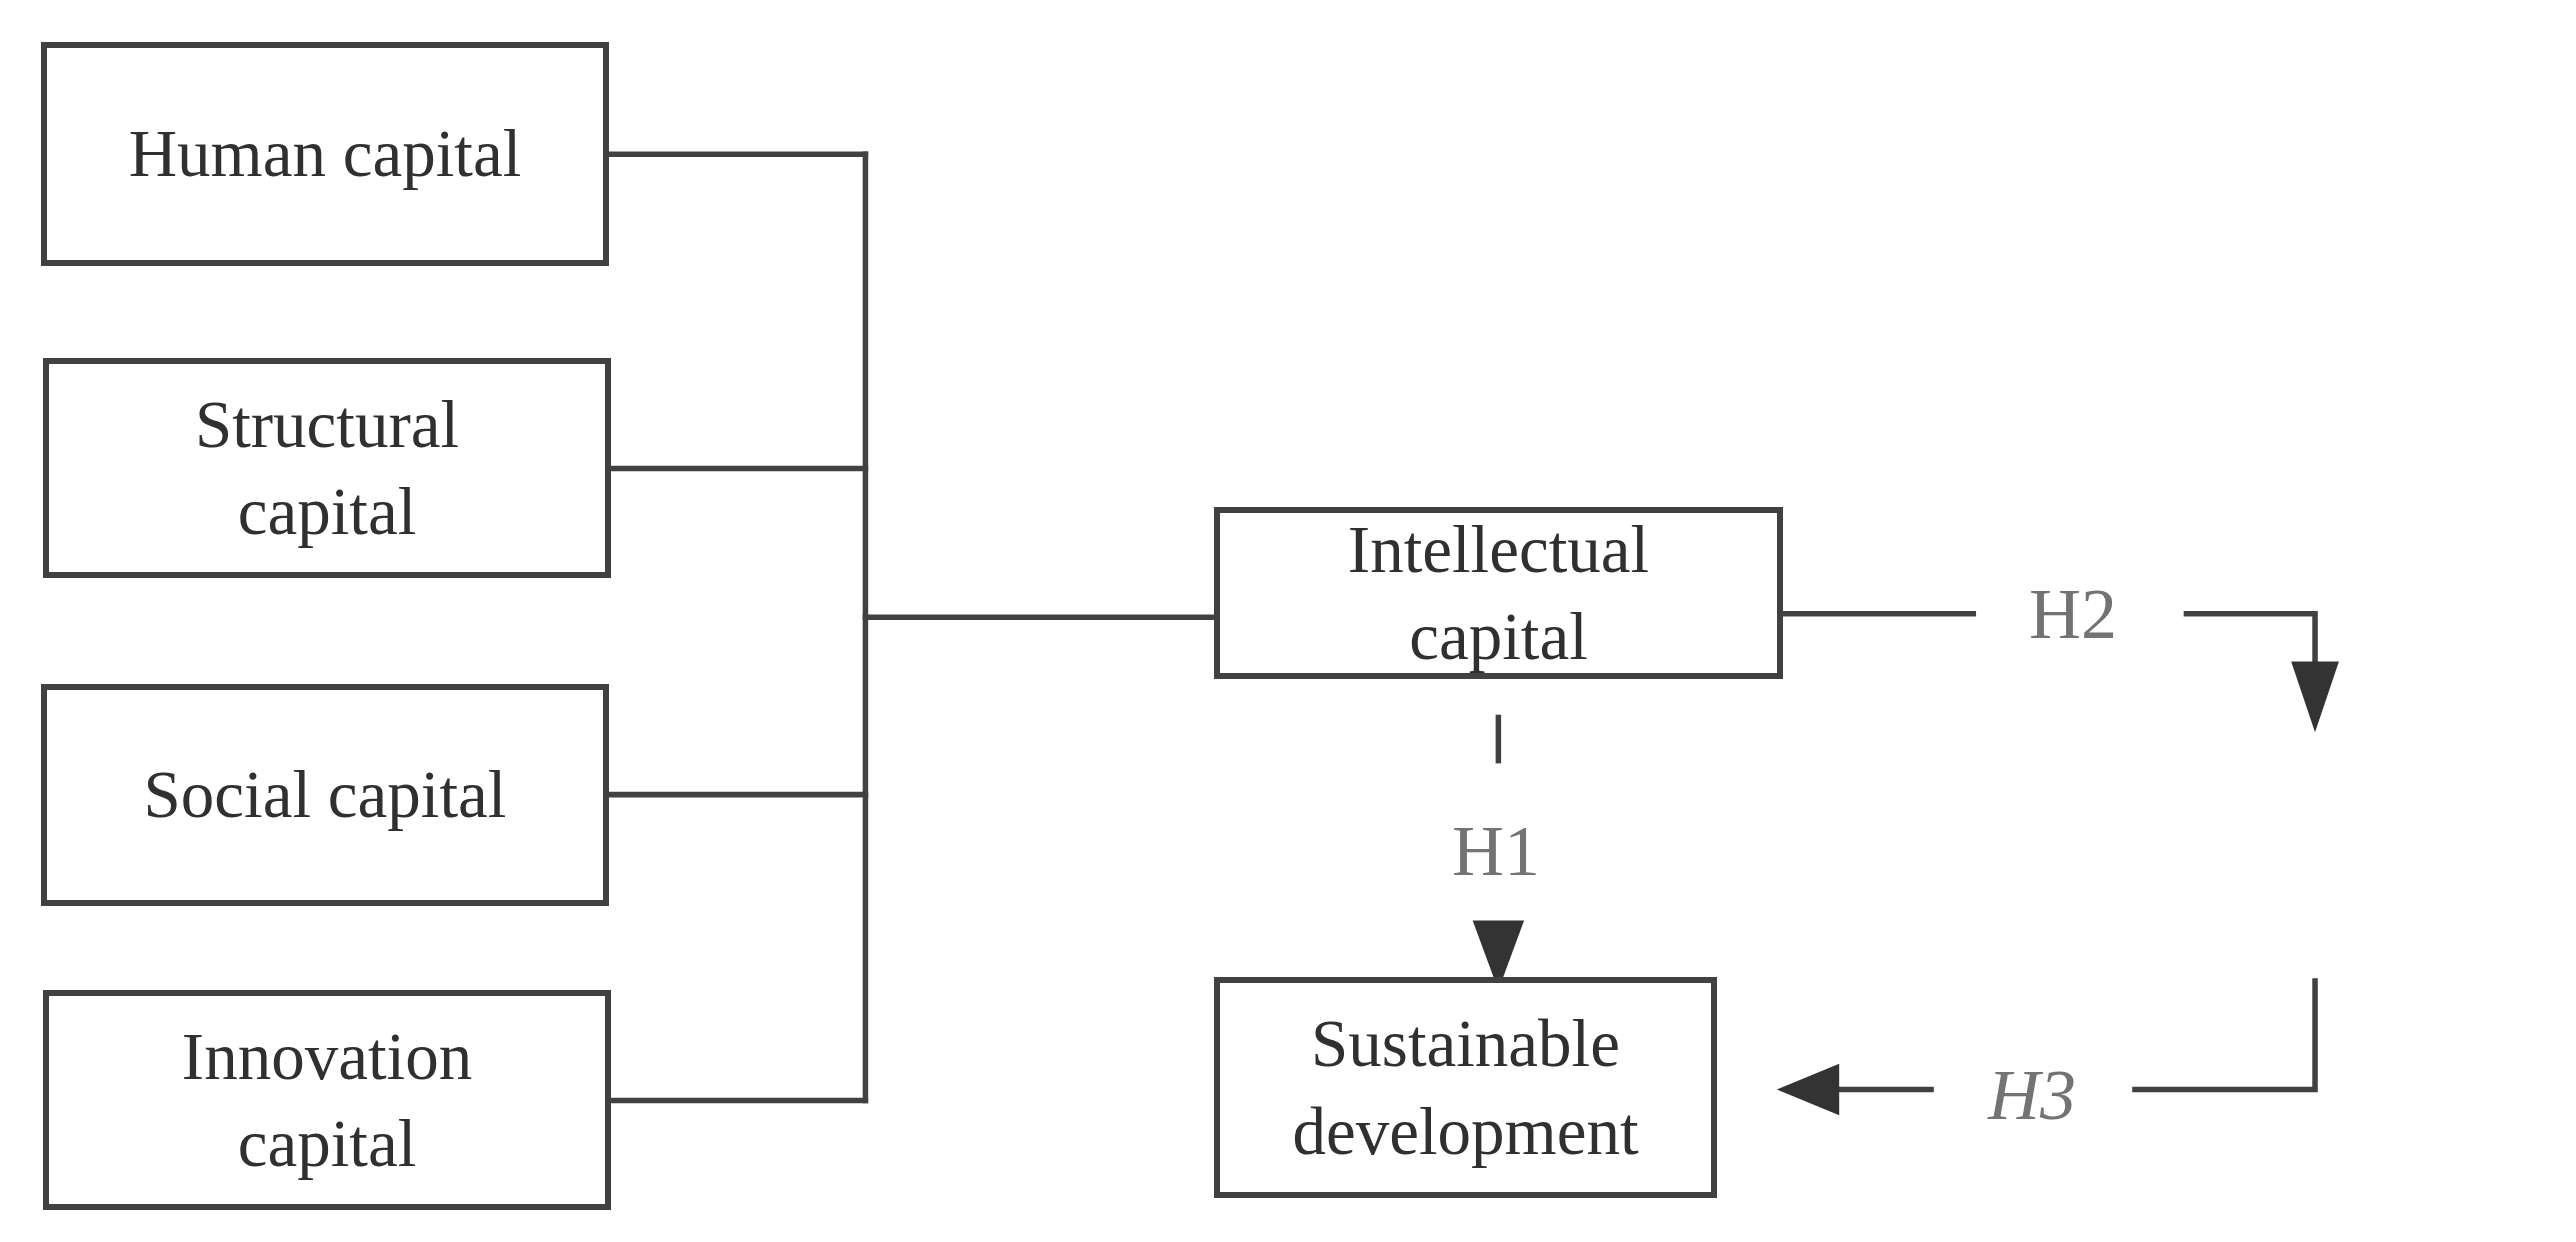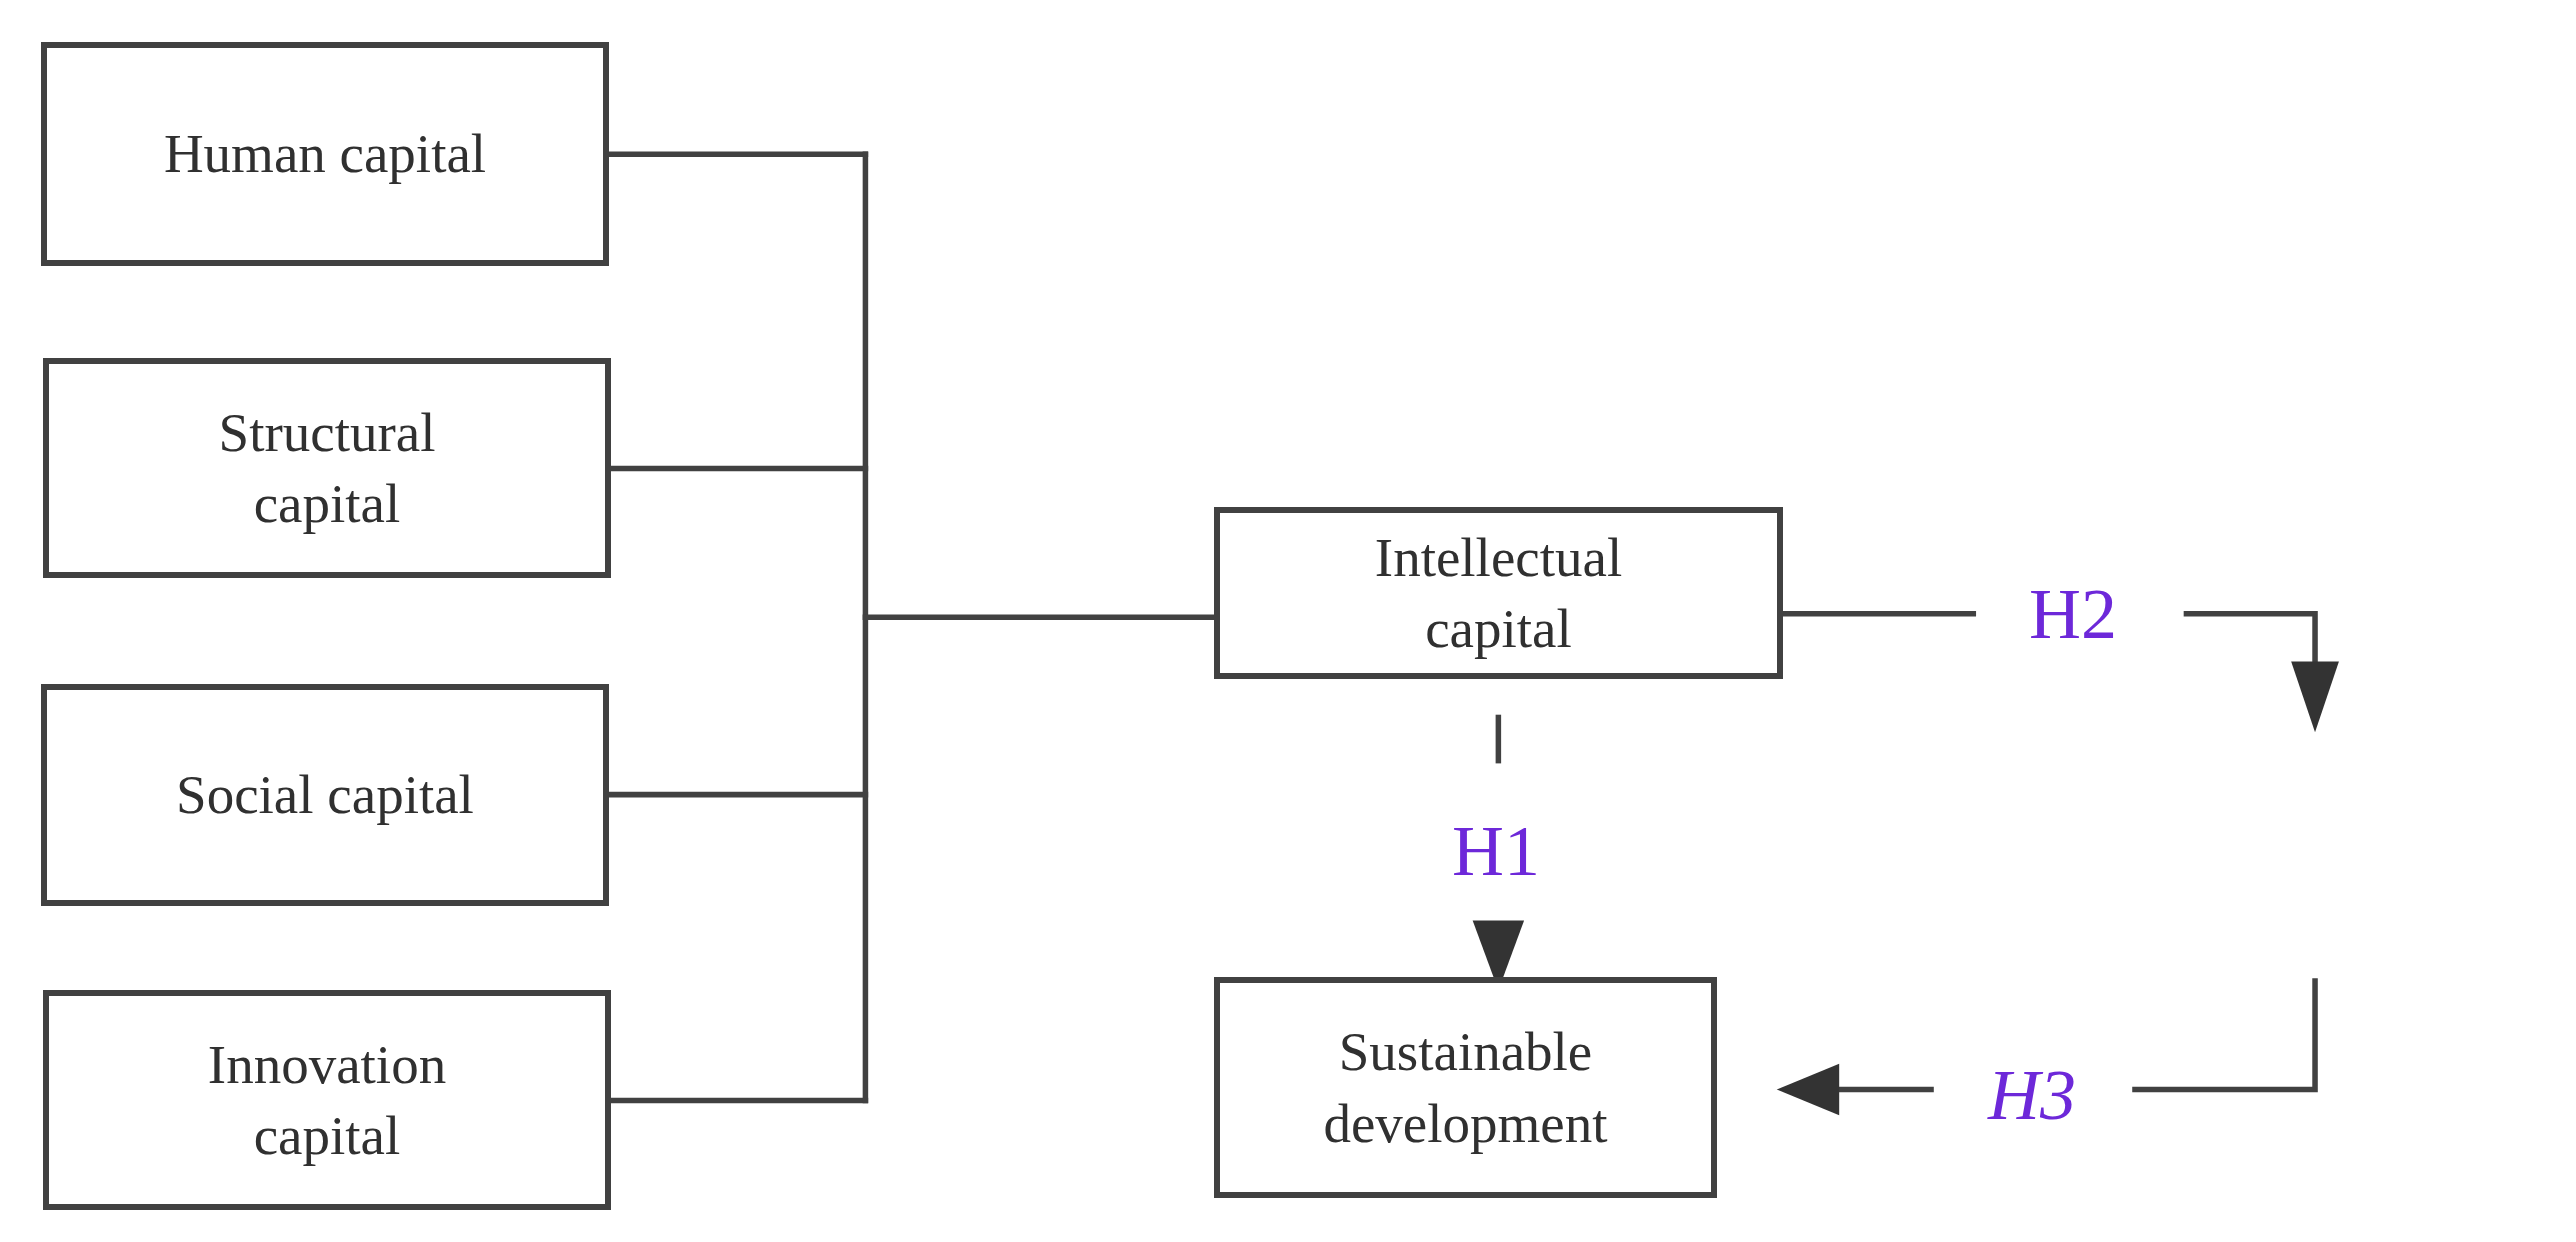--- a/index.html
+++ b/index.html
@@ -26,34 +26,34 @@
   .node {
     position: absolute;
     box-sizing: border-box;
     border: 6.4px solid #414141;
     background: #ffffff;
     display: flex;
     align-items: center;
     justify-content: center;
     text-align: center;
     color: #303030;
-    font-size: 55px;
+    font-size: 67px;
     line-height: 1.3;
     white-space: pre-line;
   }
   .node-human        { left:   41px; top:   42px; width: 568px; height: 224px; }
   .node-structural   { left:   43px; top:  358px; width: 568px; height: 220px; }
   .node-social       { left:   41px; top:  684px; width: 568px; height: 222px; }
   .node-innovation   { left:   43px; top: 990px; width: 568px; height: 220px; }
   .node-intellectual { left: 1214px; top:  507px; width: 569px; height: 172px; }
   .node-sustainable  { left: 1214px; top: 977px; width: 503px; height: 221px; }
   .node-investor     { left: 2085px; top:  723px; width: 469px; height: 258px; }
   .hyp {
     position: absolute;
-    color: #6d28d9;
+    color: #737373;
     font-size: 72px;
     line-height: 1;
     transform: translate(-50%, -50%);
     white-space: nowrap;
   }
   .hyp-h1 { left: 1496px; top:  851px; }
   .hyp-h2 { left: 2073px; top:  614px; }
   .hyp-h3 { left: 2032px; top: 1095px; font-style: italic; }
 </style>
 </head>

